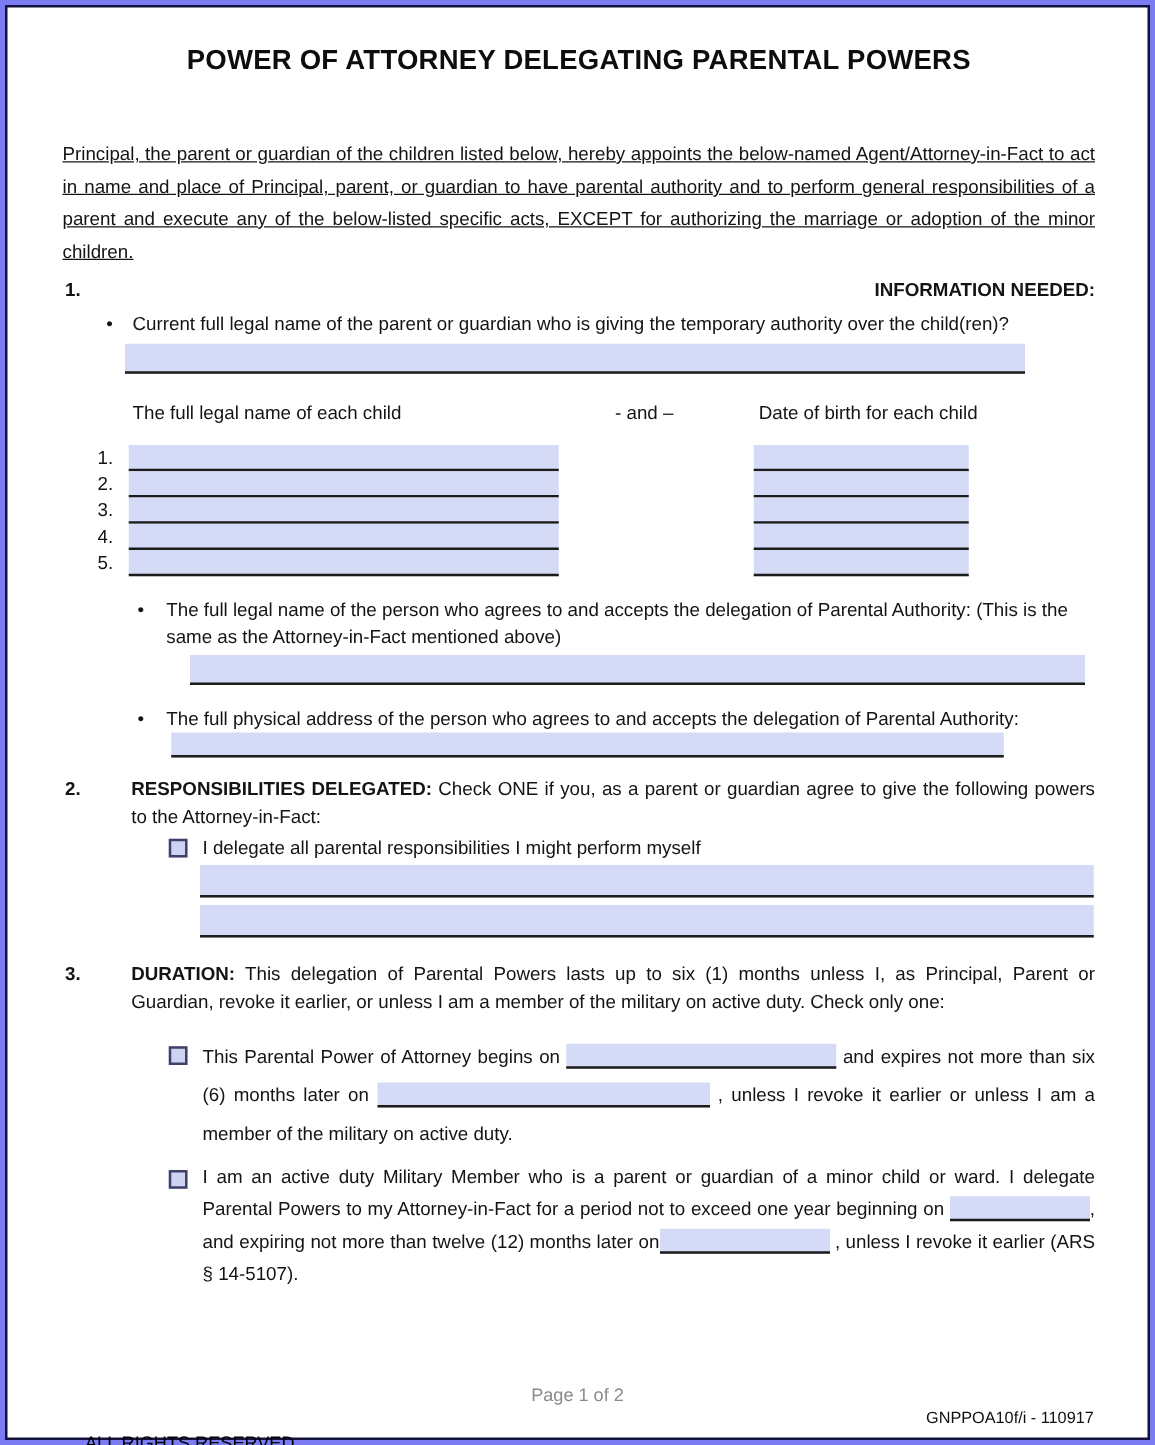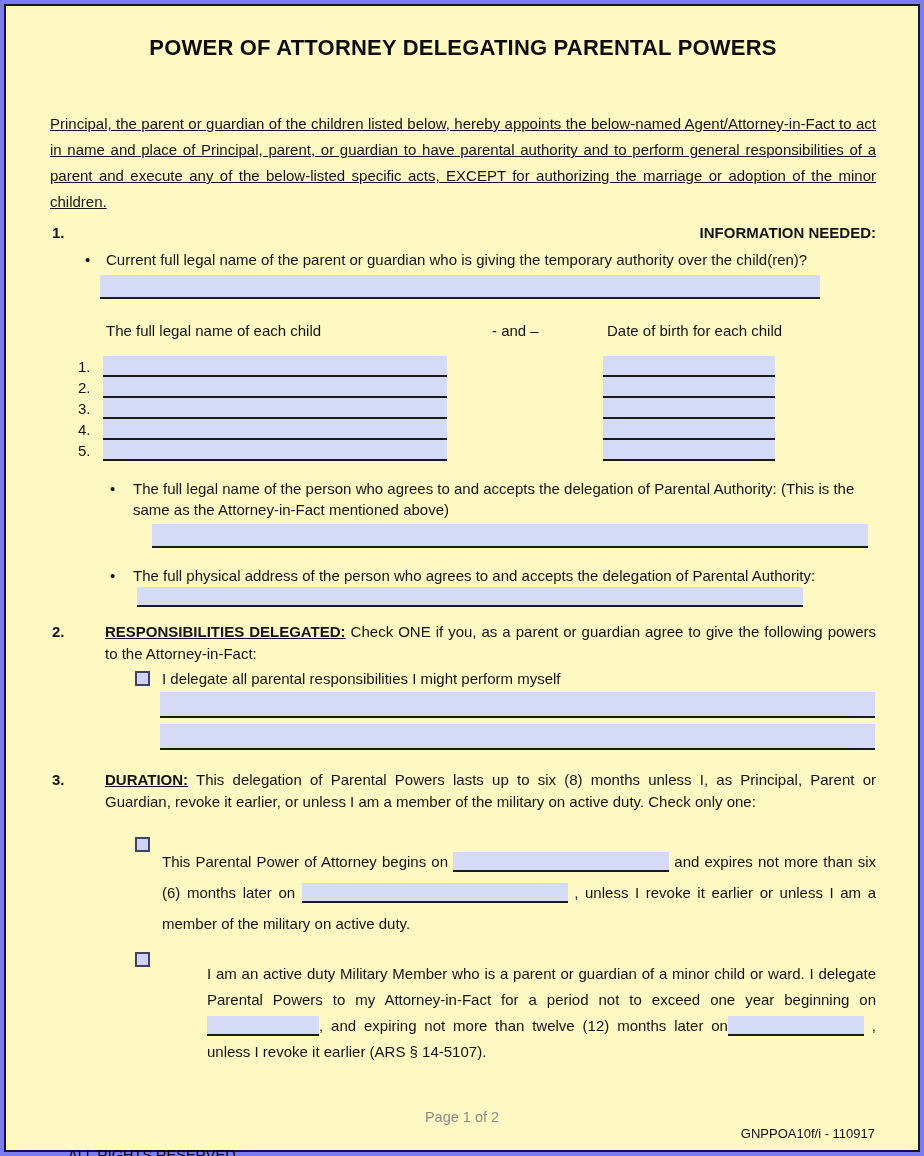--- a/index.html
+++ b/index.html
@@ -6,21 +6,21 @@
   html, body { width: 924px; height: 1156px; }
   body {
     background: #7b7bf2;
     position: relative;
     font-family: "Liberation Sans", sans-serif;
     color: #141414;
   }
   .page {
     position: absolute;
     left: 4px; top: 4px; right: 4px; bottom: 4px;
-    background: #fef9c3;
+    background: #ffffff;
     border: 2px solid #12123c;
   }
   .inner {
     position: relative;
     height: 100%;
     padding: 0 42px 0 44px;
     font-size: 15px;
     line-height: 21px;
   }
 
@@ -42,21 +42,21 @@
   }
 
   
   .sec {
     display: grid;
     grid-template-columns: 53px 1fr;
     margin-left: 2px;
   }
   .sec .num { font-weight: bold; }
   .sec .sec-body { text-align: justify; line-height: 22px; }
-  .sec .sec-body strong { font-weight: bold; text-decoration: underline; }
+  .sec .sec-body strong { font-weight: bold; }
   .sec1-head { margin-top: 7px; }
   .sec1-head .sec-body { text-align: right; font-weight: bold; }
   .sec2-head { margin-top: 14px; }
   .sec3-head { margin-top: 19px; }
 
   
   .bullet { display: grid; }
   .bullet .dot { text-align: left; }
   .bullet-a { margin: 5px 0 0 35px; grid-template-columns: 21px 1fr; }
   .bullet-b { margin: 17px 0 0 60px; grid-template-columns: 23px 1fr; }
@@ -119,23 +119,23 @@
   .sec2-field-1 { margin-top: 4px; }
   .sec2-field-2 { margin-top: 6px; }
 
   
   .cb-para {
     display: grid;
     grid-template-columns: 27px 1fr;
     margin-left: 85px;
   }
   .cb-para-1 { margin-top: 17px; }
-  .cb-para-2 { margin-top: 6px; gap: 45px; }
+  .cb-para-2 { margin-top: 6px; }
   .cb-para .checkbox { margin-top: 7px; }
-  .cb-para .pbody { text-align: justify; line-height: 31px; margin-top: 16px; }
+  .cb-para .pbody { text-align: justify; line-height: 31px; }
   .cb-para-2 .pbody { line-height: 26px; }
   .inline-field {
     display: inline-block;
     height: 20px;
     vertical-align: -5px;
     background: #d5daf6;
     border-bottom: 2px solid #1b1b1b;
   }
   .f-begin1  { width: 216px; }
   .f-expire1 { width: 266px; }
@@ -231,21 +231,21 @@
     <div class="cb-row cb-row-1">
       <span class="checkbox"></span>
       <span class="cb-label">I delegate all parental responsibilities I might perform myself</span>
     </div>
     <div class="ffield sec2-field sec2-field-1"></div>
     <div class="ffield sec2-field sec2-field-2"></div>
 
     <div class="sec sec3-head">
       <span class="num">3.</span>
       <span class="sec-body"><strong>DURATION:</strong>
-        <span>This delegation of Parental Powers lasts up to six (8) months unless I, as Principal, Parent or Guardian, revoke it earlier, or unless I am a member of the military on active duty. Check only one:</span></span>
+        <span>This delegation of Parental Powers lasts up to six (1) months unless I, as Principal, Parent or Guardian, revoke it earlier, or unless I am a member of the military on active duty. Check only one:</span></span>
     </div>
 
     <div class="cb-para cb-para-1">
       <span class="checkbox"></span>
       <span class="pbody"><span>This Parental Power of Attorney begins on </span><span class="inline-field f-begin1"></span><span> and expires not more than six (6) months later on </span><span class="inline-field f-expire1"></span><span> , unless I revoke it earlier or unless I am a member of the military on active duty.</span></span>
     </div>
 
     <div class="cb-para cb-para-2">
       <span class="checkbox"></span>
       <span class="pbody"><span>I am an active duty Military Member who is a parent or guardian of a minor child or ward. I delegate Parental Powers to my Attorney-in-Fact for a period not to exceed one year beginning on </span><span class="inline-field f-begin2"></span><span>, and expiring not more than twelve (12) months later on</span><span class="inline-field f-expire2"></span><span> , unless I revoke it earlier (ARS § 14-5107).</span></span>

